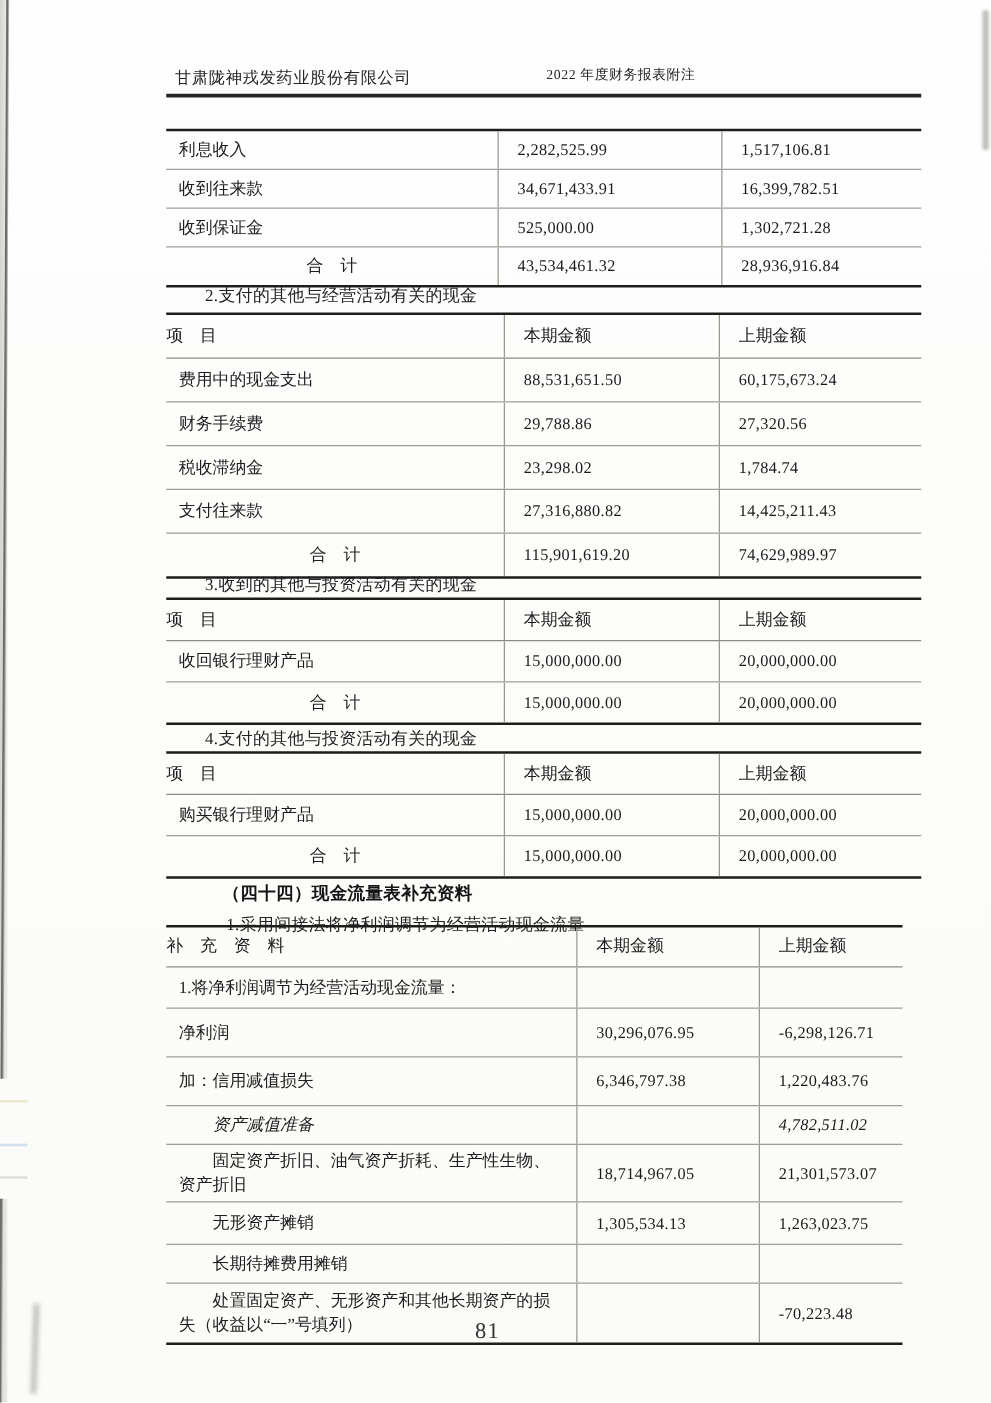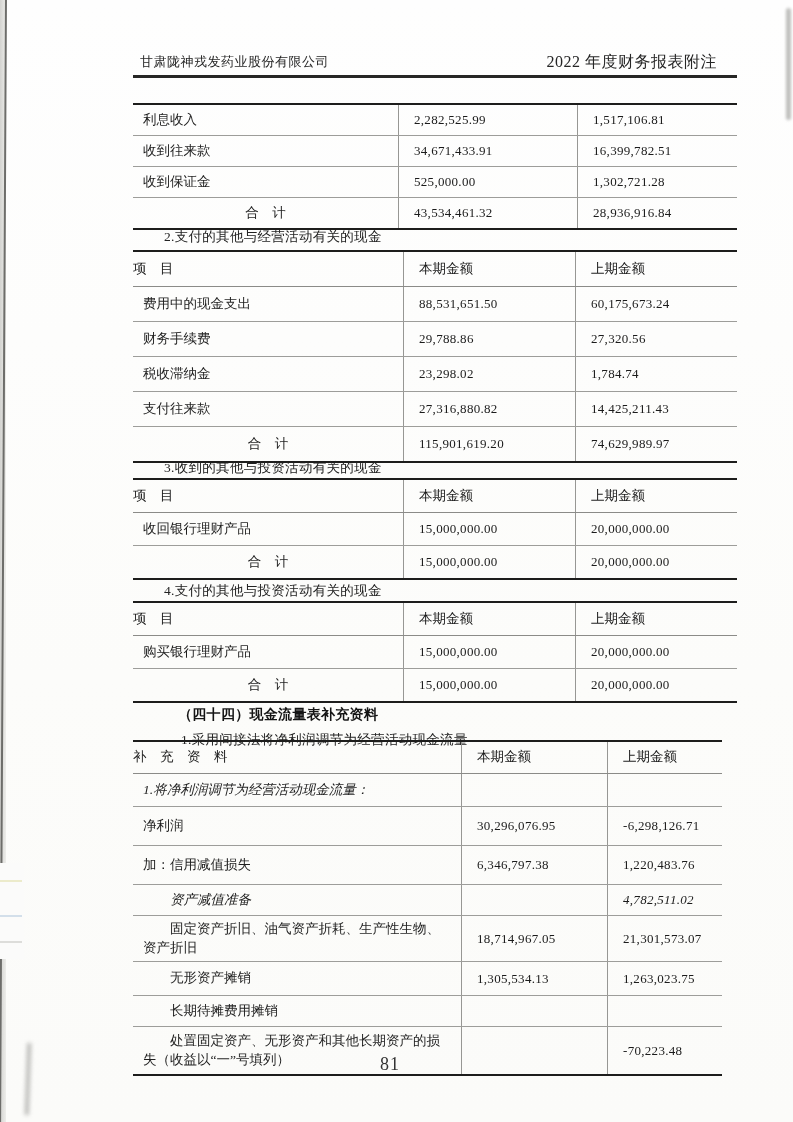--- a/index.html
+++ b/index.html
@@ -20,21 +20,21 @@
   .edge-patch-left .hl1{position:absolute;left:0;top:17px;width:22px;height:2px;background:#e9e7bf;opacity:.8;}
   .edge-patch-left .hl2{position:absolute;left:0;top:52px;width:22px;height:2px;background:#c9d8e6;opacity:.8;}
   .edge-patch-left .hl3{position:absolute;left:0;top:78px;width:22px;height:2px;background:#d9d9d6;opacity:.9;}
   .edge-smudge-bottom{position:absolute;left:26px;top:1043px;width:4px;height:72px;
     background:#9a9a97;filter:blur(2.2px);transform:rotate(2deg);opacity:.7;}
   .edge-strip-right{position:absolute;left:786px;top:8px;width:5px;height:112px;
     background:#b3b3b0;filter:blur(1.4px);border-radius:3px;opacity:.85;}
 
   
   .hdr-company{position:absolute;left:140px;top:53px;font-size:13px;letter-spacing:.5px;color:#262626;}
-  .hdr-doc{position:absolute;left:437px;top:52px;width:280px;text-align:right;font-size:16px;letter-spacing:.5px;color:#262626;}
+  .hdr-doc{position:absolute;left:437px;top:52px;width:280px;font-size:11px;letter-spacing:.5px;color:#262626;}
   .hdr-rule{position:absolute;left:133px;top:75px;width:604px;height:3px;background:#262625;}
 
   
   .heading{position:absolute;font-size:13.5px;color:#222;letter-spacing:.3px;}
   .heading.bold{font-weight:bold;font-size:14px;color:#141414;}
 
   
   .tbl{position:absolute;left:133px;border-top:2.5px solid #1d1d1c;border-bottom:2.5px solid #1d1d1c;background:transparent;}
   .tbl .row{display:grid;grid-template-columns:var(--cols);border-bottom:1px solid #9d9d9a;align-items:stretch;gap:15px;}
   .tbl .row:last-child{border-bottom:none;}
@@ -54,21 +54,21 @@
   .t1 .row{height:30px;}
   .t2{top:250px;width:604px;--cols:271px 157px 176px;}
   .t2 .row{height:34px;}
   .t3{top:478px;width:604px;--cols:271px 157px 176px;}
   .t3 .row{height:32px;}
   .t4{top:601px;width:604px;--cols:271px 157px 176px;}
   .t4 .row{height:32px;}
   .supp{top:740px;width:589px;--cols:329px 131px 129px;}
   .supp .row{min-height:30px;}
   .supp .row:nth-child(1){height:31px;}
-  .supp .row:nth-child(2){height:32px;font-style:italic;}
+  .supp .row:nth-child(2){height:32px;}
   .supp .row:nth-child(3){height:38px;}
   .supp .row:nth-child(4){height:38px;}
   .supp .row:nth-child(5){height:29px;font-style:italic;}
   .supp .row:nth-child(6){min-height:45px;}
   .supp .row:nth-child(7){height:33px;}
   .supp .row:nth-child(8){height:27px;}
   .supp .row:nth-child(9){min-height:47px;}
 
   .h2x{left:164px;top:228px;}
   .h3x{left:164px;top:459px;}

